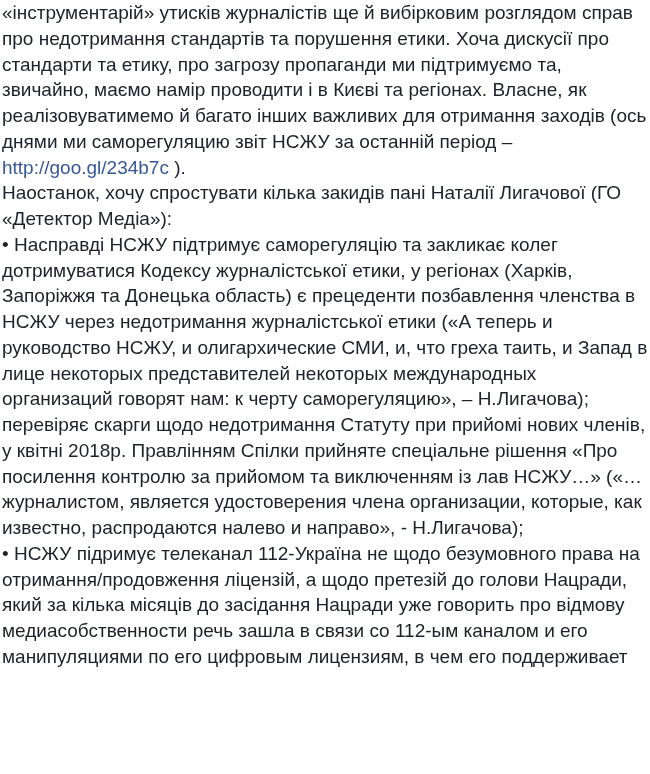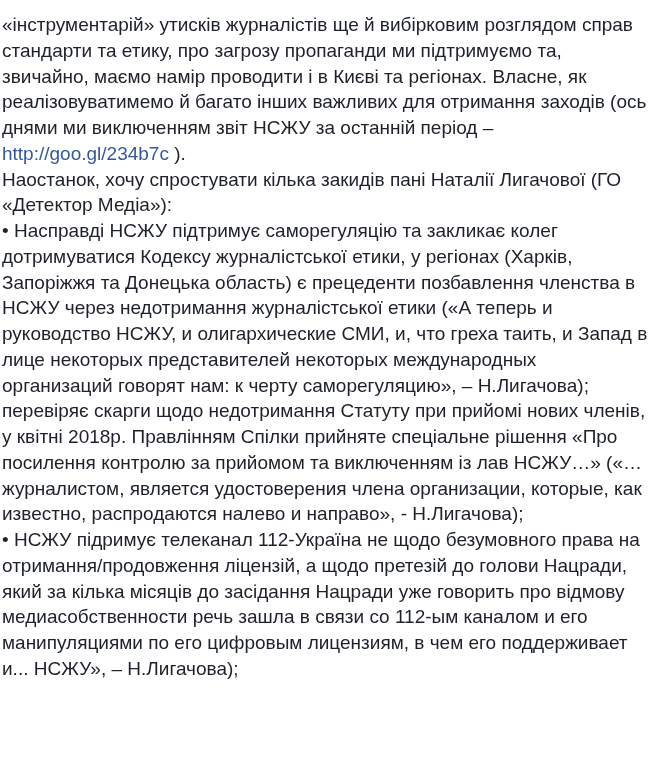--- a/index.html
+++ b/index.html
@@ -8,21 +8,21 @@
   }
   body {
     width: 650px;
     height: 774px;
     background: var(--bg, #ffffff);
     overflow: hidden;
   }
   .post-body {
     box-sizing: border-box;
     width: 650px;
-    padding: 12px 0 0 2px;
+    padding: 0 0 0 2px;
     font-family: "Liberation Sans", sans-serif;
     font-size: 19px;
     line-height: 25.75px;
     color: var(--text, #1d2129);
     letter-spacing: 0;
   }
   .line {
     white-space: pre;
     height: 25.75px;
     overflow: visible;
@@ -34,38 +34,38 @@
     color: var(--link, #365899);
     cursor: pointer;
     text-decoration: none;
   }
 </style>
 </head>
 <body style="--bg: #ffffff; --text: #1d2129; --link: #365899;">
 
 <div class="post-body">
     <div class="line"><span class="seg">«інструментарій» утисків журналістів ще й вибірковим розглядом справ</span></div>
+    <div class="line"><span class="seg">про недотримання стандартів та порушення етики. Хоча дискусії про</span></div>
     <div class="line"><span class="seg">стандарти та етику, про загрозу пропаганди ми підтримуємо та,</span></div>
     <div class="line"><span class="seg">звичайно, маємо намір проводити і в Києві та регіонах. Власне, як</span></div>
     <div class="line"><span class="seg">реалізовуватимемо й багато інших важливих для отримання заходів (ось</span></div>
-    <div class="line"><span class="seg">днями ми виключенням звіт НСЖУ за останній період –</span></div>
+    <div class="line"><span class="seg">днями ми саморегуляцию звіт НСЖУ за останній період –</span></div>
     <div class="line"><span class="seg link">http://goo.gl/234b7c</span><span class="seg"> ).</span></div>
     <div class="line"><span class="seg">Наостанок, хочу спростувати кілька закидів пані Наталії Лигачової (ГО</span></div>
     <div class="line"><span class="seg">«Детектор Медіа»):</span></div>
     <div class="line"><span class="seg">• Насправді НСЖУ підтримує саморегуляцію та закликає колег</span></div>
     <div class="line"><span class="seg">дотримуватися Кодексу журналістської етики, у регіонах (Харків,</span></div>
     <div class="line"><span class="seg">Запоріжжя та Донецька область) є прецеденти позбавлення членства в</span></div>
     <div class="line"><span class="seg">НСЖУ через недотримання журналістської етики («А теперь и</span></div>
     <div class="line"><span class="seg">руководство НСЖУ, и олигархические СМИ, и, что греха таить, и Запад в</span></div>
     <div class="line"><span class="seg">лице некоторых представителей некоторых международных</span></div>
     <div class="line"><span class="seg">организаций говорят нам: к черту саморегуляцию», – Н.Лигачова);</span></div>
     <div class="line"><span class="seg">перевіряє скарги щодо недотримання Статуту при прийомі нових членів,</span></div>
     <div class="line"><span class="seg">у квітні 2018р. Правлінням Спілки прийняте спеціальне рішення «Про</span></div>
     <div class="line"><span class="seg">посилення контролю за прийомом та виключенням із лав НСЖУ…» («…</span></div>
     <div class="line"><span class="seg">журналистом, является удостоверения члена организации, которые, как</span></div>
     <div class="line"><span class="seg">известно, распродаются налево и направо», - Н.Лигачова);</span></div>
     <div class="line"><span class="seg">• НСЖУ підримує телеканал 112-Україна не щодо безумовного права на</span></div>
     <div class="line"><span class="seg">отримання/продовження ліцензій, а щодо претезій до голови Нацради,</span></div>
     <div class="line"><span class="seg">який за кілька місяців до засідання Нацради уже говорить про відмову</span></div>
     <div class="line"><span class="seg">медиасобственности речь зашла в связи со 112-ым каналом и его</span></div>
     <div class="line"><span class="seg">манипуляциями по его цифровым лицензиям, в чем его поддерживает</span></div>
-    <div class="line"><span class="seg">и... НСЖУ», – Н.Лигачова);</span></div>
   </div>
 
 </body></html>

